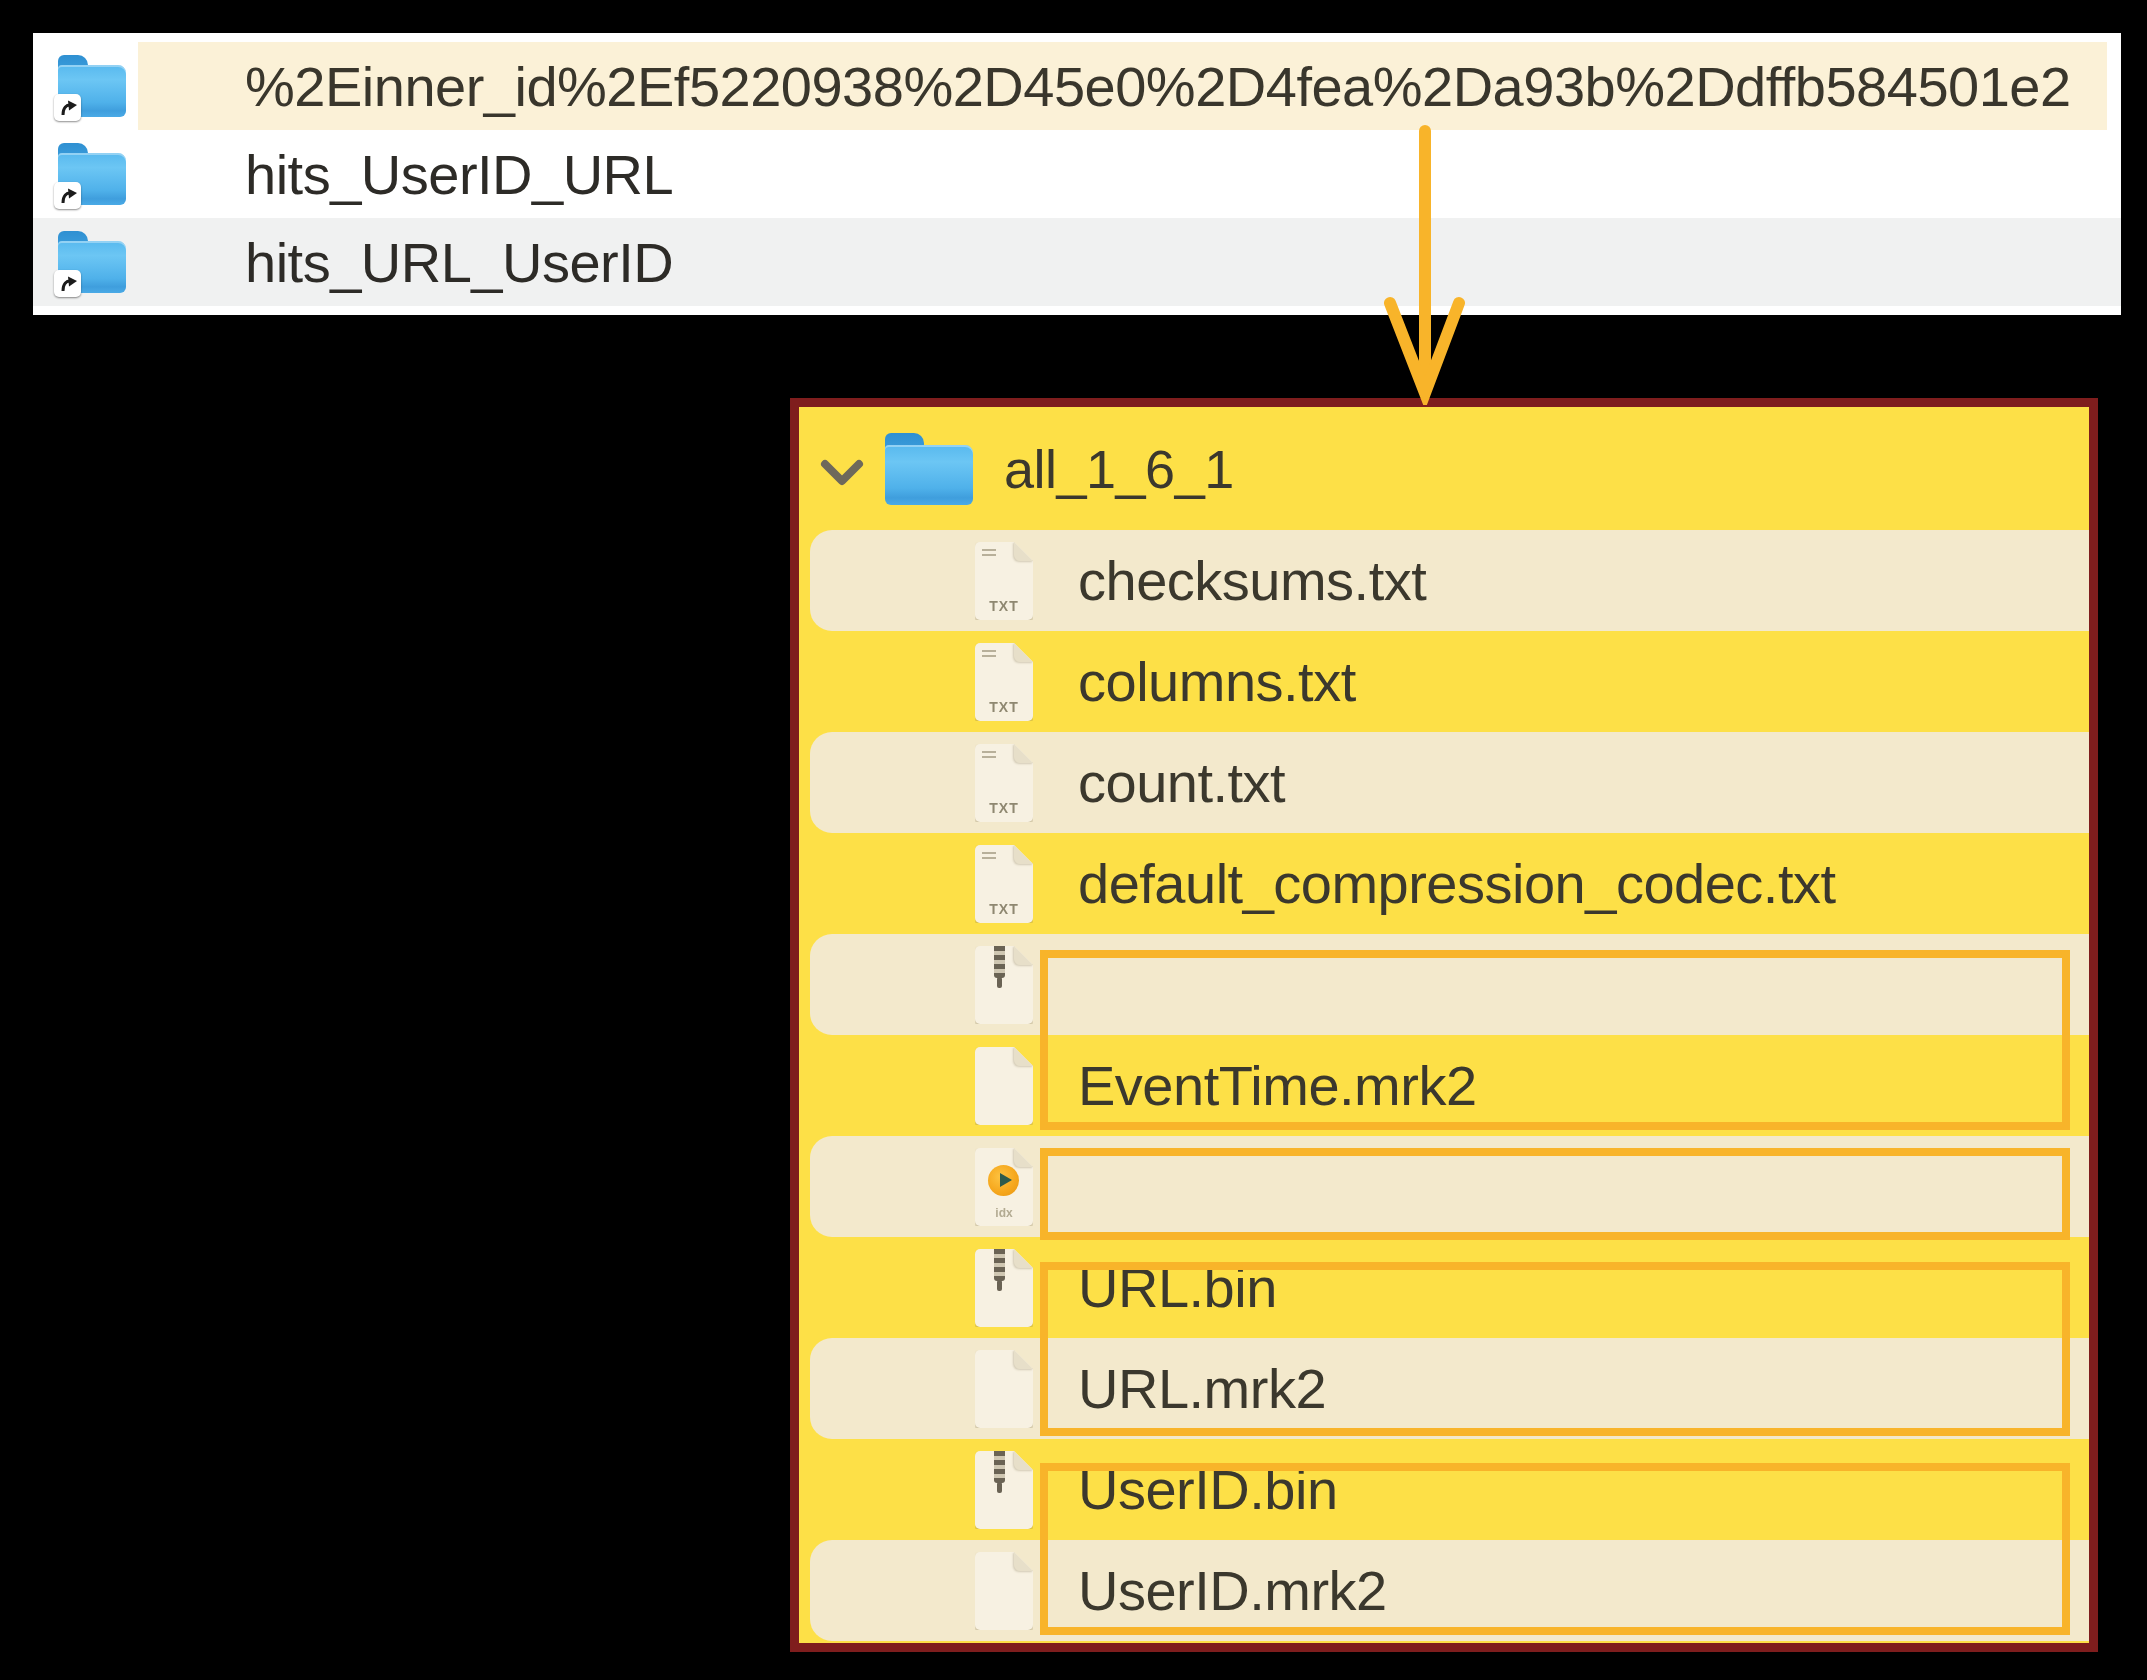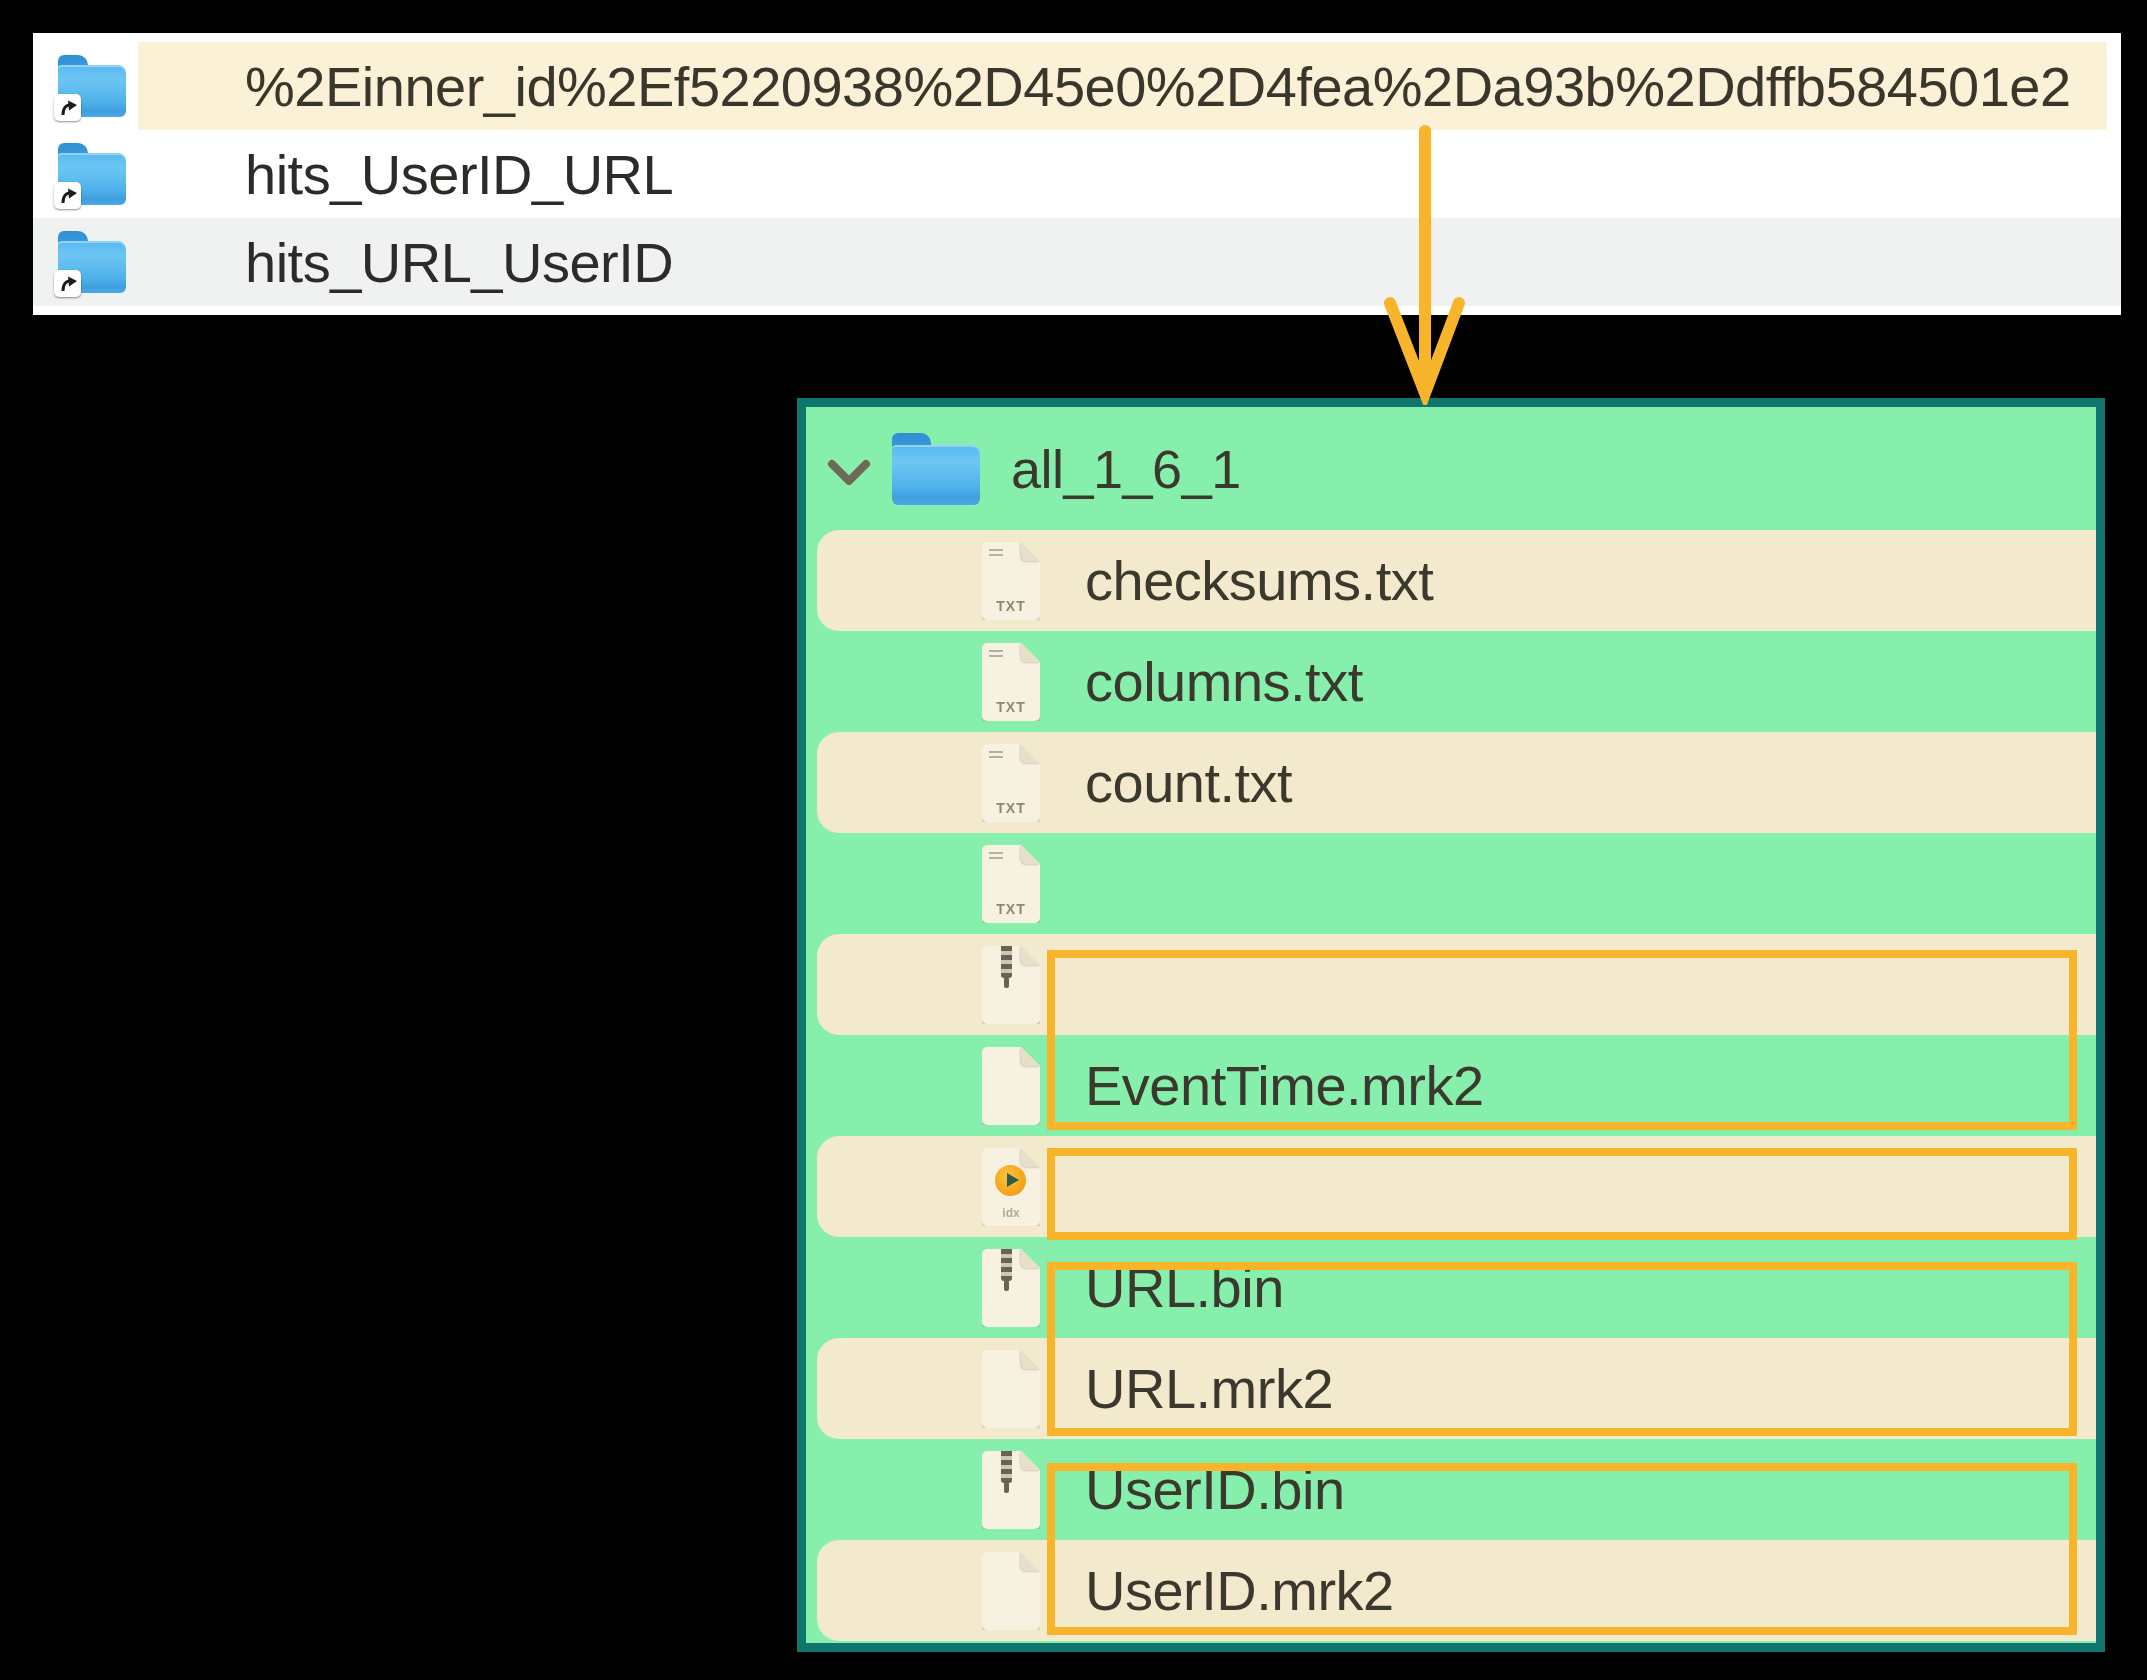--- a/index.html
+++ b/index.html
@@ -48,21 +48,21 @@
     background:#fff; border-radius:5px; box-shadow:0 1px 2px rgba(0,0,0,.45);
     display:flex; align-items:center; justify-content:center; z-index:3;
   }
 
   
   .arrow { position:absolute; left:1380px; top:125px; z-index:6; }
 
   
   .tree {
     position:absolute; left:790px; top:398px; width:1308px; height:1254px;
-    background:#86efac; border:9px solid #0f766e;margin-left:7px;
+    background:#fde047; border:9px solid #7f1d1d;
   }
   .root-row { position:relative; height:123px; }
   .chev { position:absolute; left:21px; top:52px; }
   .root-row .folder { position:absolute; left:86px; top:26px; }
   .rlabel {
     position:absolute; left:205px; top:0; height:123px; display:flex; align-items:center;
     font-size:54px; color:#3b382d; letter-spacing:-0.5px;
   }
   .trow { position:relative; height:101px; }
   .trow.odd::before {
@@ -212,20 +212,21 @@
           <i class="lines"></i>
           <b class="tag"></b>
         </span>
       <span class="tlabel">count.txt</span>
     </div>
     <div class="trow">
       <span class="doc" data-icon="txt">
           <i class="lines"></i>
           <b class="tag"></b>
         </span>
+      <span class="tlabel">default_compression_codec.txt</span>
     </div>
     <div class="trow odd">
       <span class="doc" data-icon="bin">
           <i class="zip"></i>
         </span>
     </div>
     <div class="trow">
       <span class="doc" data-icon="doc"></span>
       <span class="tlabel">EventTime.mrk2</span>
     </div>

